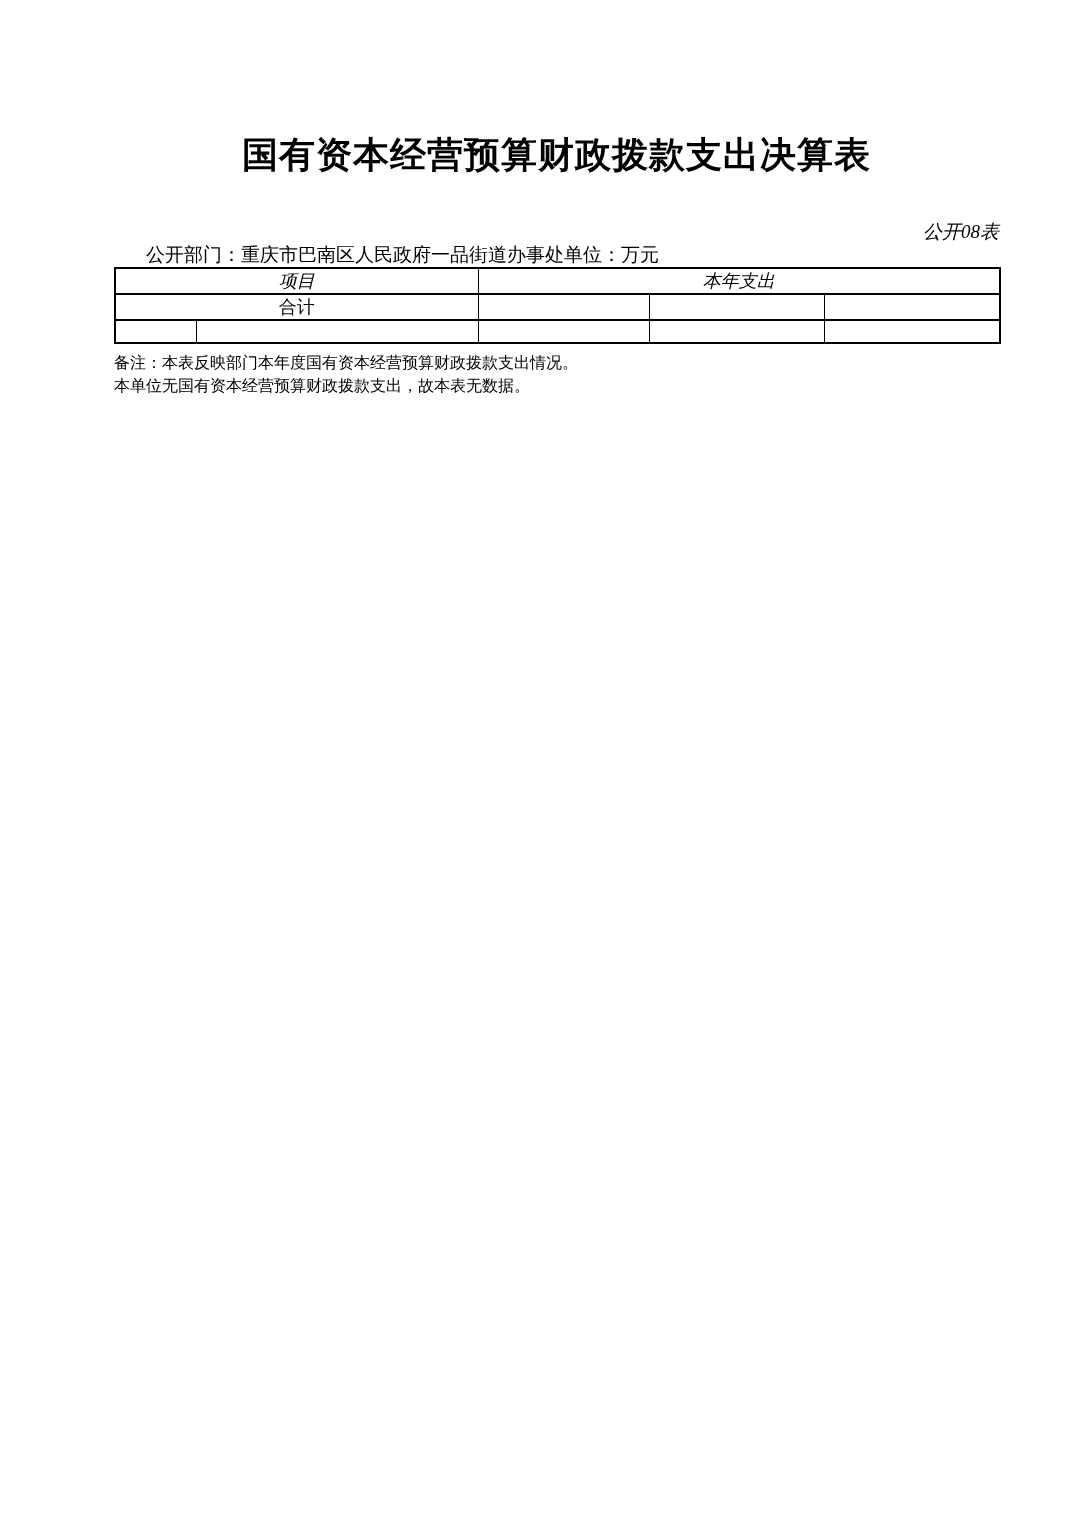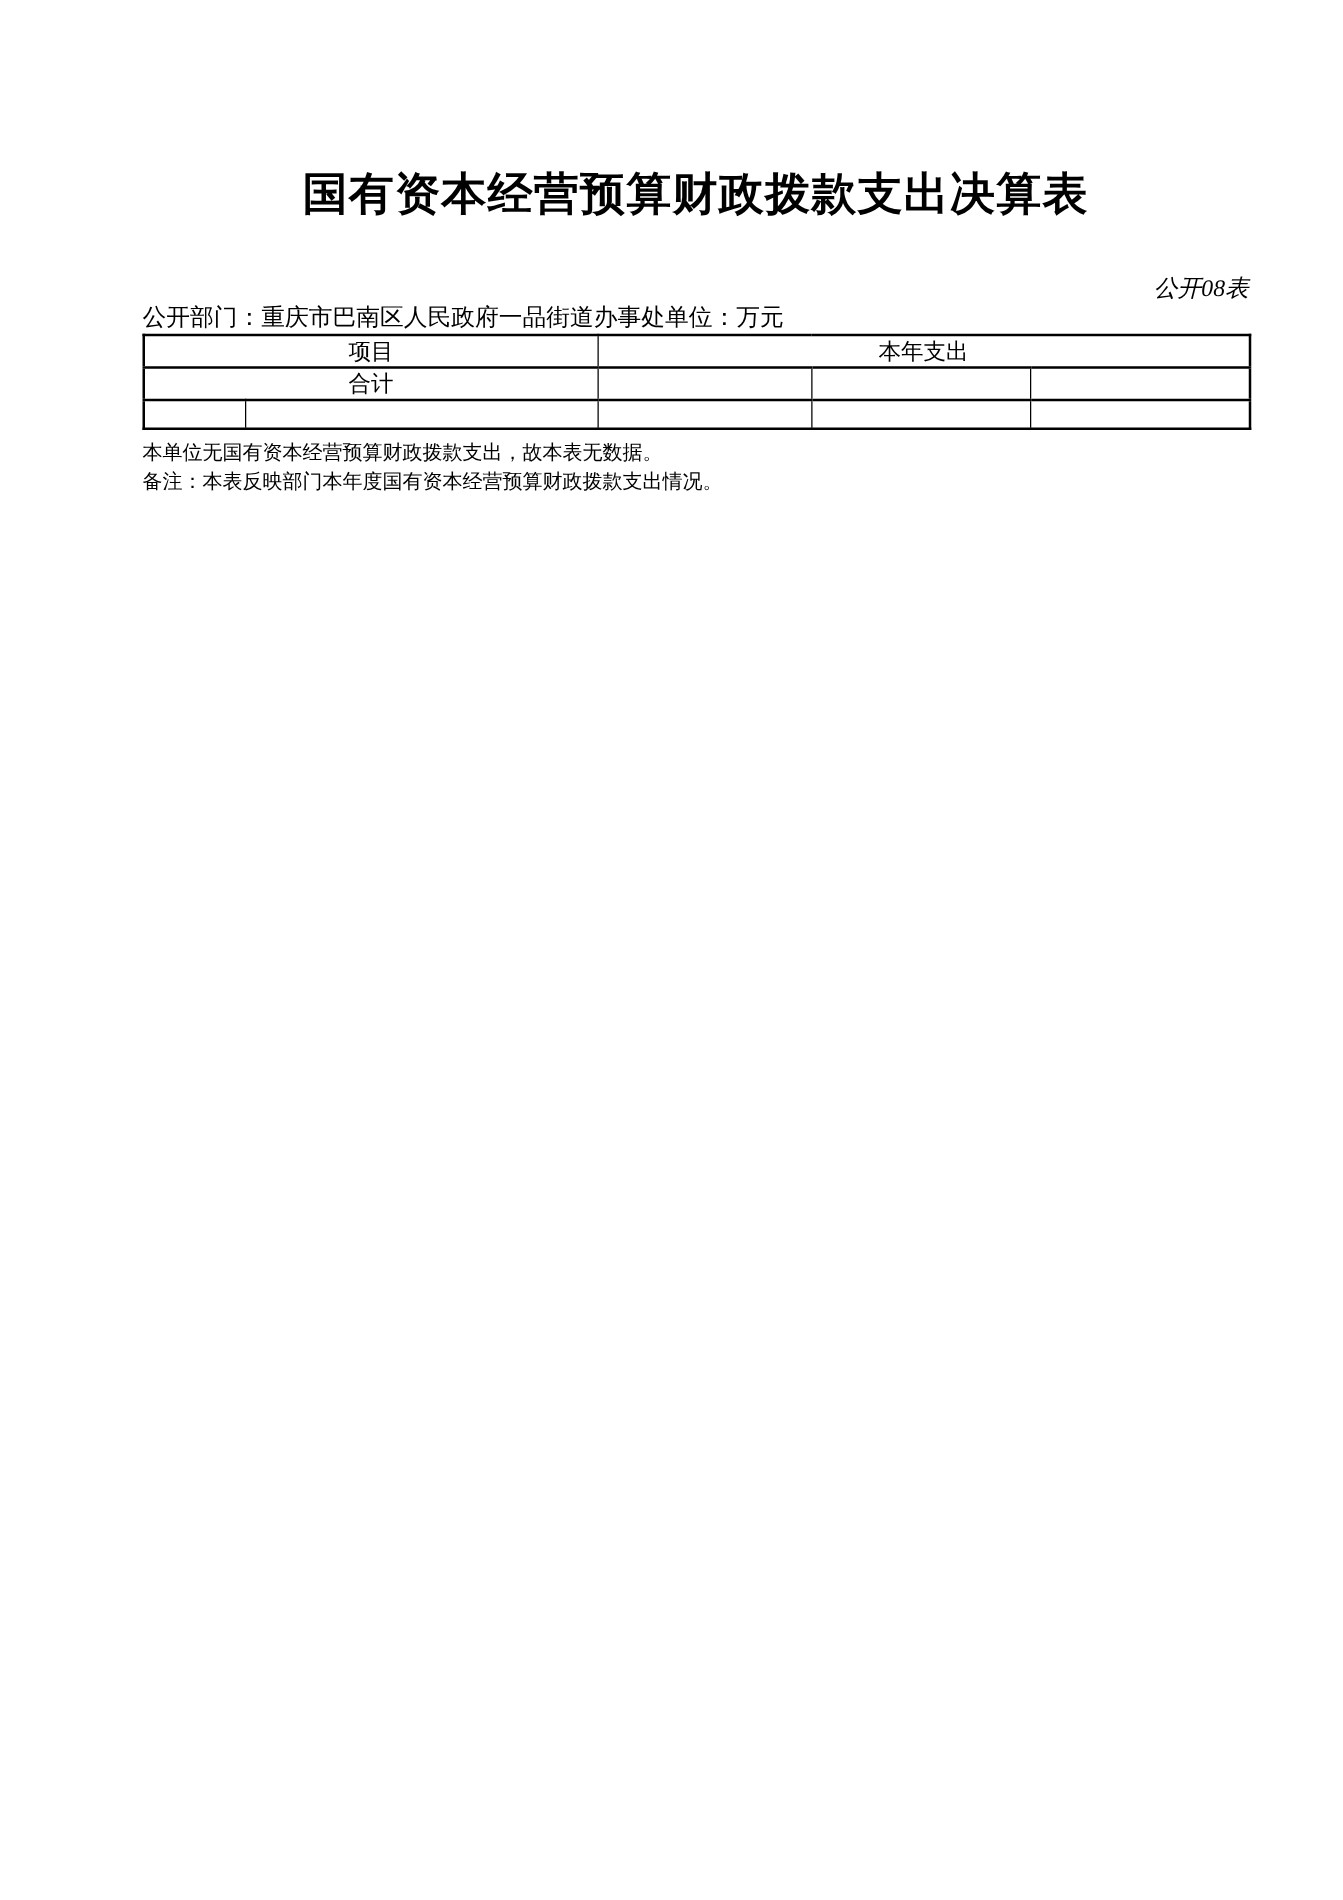--- a/index.html
+++ b/index.html
@@ -33,36 +33,37 @@
     text-align: right;
     font-size: 19px;
     line-height: 23px;
     font-style: italic;
   }
   .meta-line {
     text-align: left;
     font-size: 19px;
     line-height: 24px;
     white-space: nowrap;
+    margin-left: 32px;
   }
   table.fiscal {
     border-collapse: collapse;
     table-layout: fixed;
     width: 885px;
     border: 2px solid #000;
   }
   table.fiscal td {
     border: 1px solid #000;
     font-size: 18px;
     text-align: center;
     vertical-align: middle;
     padding: 0 4px;
     overflow: hidden;
   }
-  tr.row-group { height: 23px; }
+  tr.row-group { height: 23px; font-style: italic; }
   tr.row-headers { height: 95px; }
   tr.row-total { height: 24px; }
   tr.row-empty { height: 23px; }
   td.align-left { text-align: left; padding-left: 6px; }
   td.pre-line { white-space: pre-line; line-height: 26px; }
   tr.row-total td { border-top-width: 2px; border-bottom-width: 2px; }
   .notes {
     margin-top: 7px;
     font-size: 16px;
     line-height: 23px;
@@ -103,17 +104,17 @@
         <td></td>
         <td></td>
         <td></td>
         <td></td>
         <td></td>
       </tr>
     </tbody>
   </table>
 
   <div class="notes">
+    <p>备注：本表反映部门本年度国有资本经营预算财政拨款支出情况。</p>
     <p>本单位无国有资本经营预算财政拨款支出，故本表无数据。</p>
-    <p>备注：本表反映部门本年度国有资本经营预算财政拨款支出情况。</p>
   </div>
 
 </div>
 
 </body></html>

